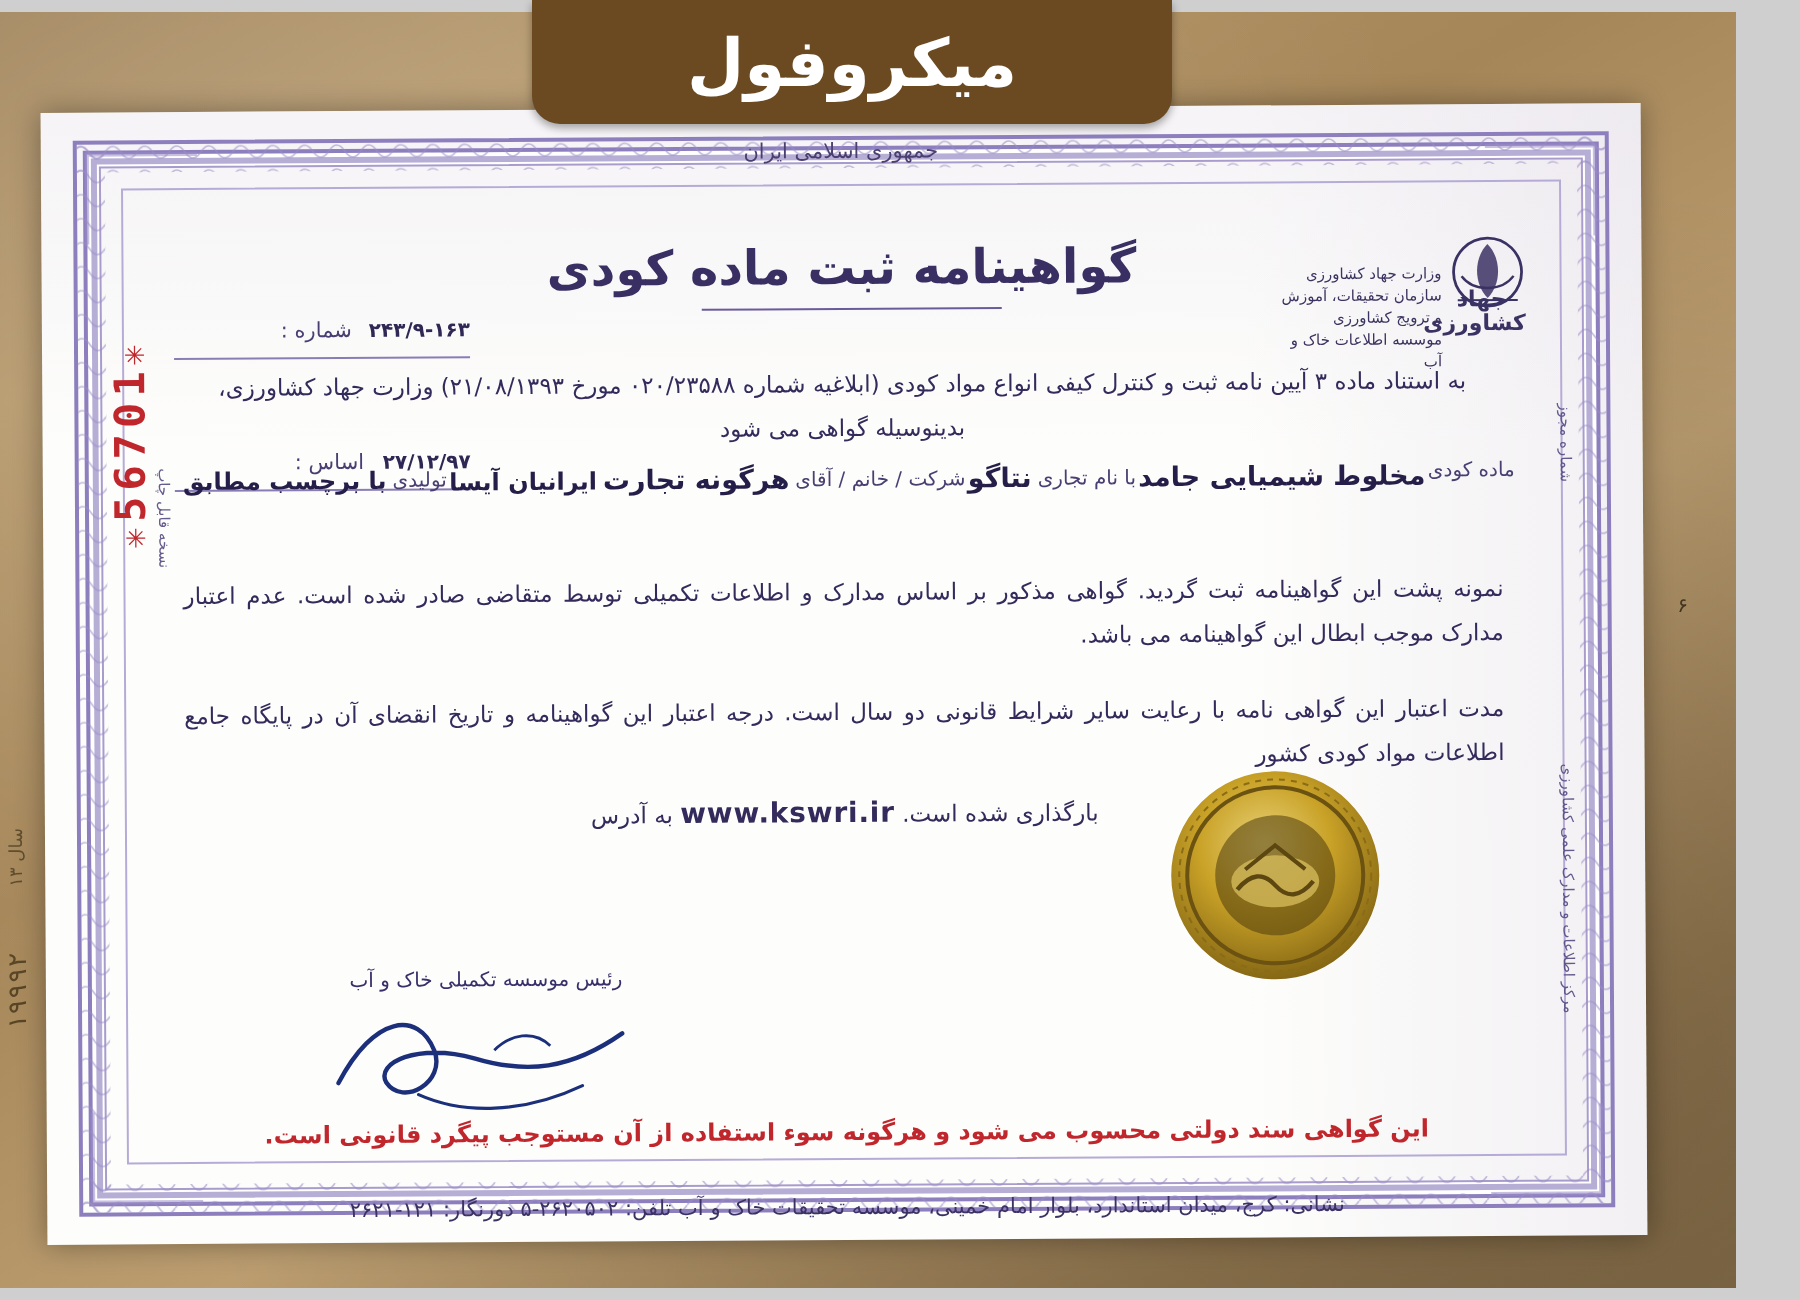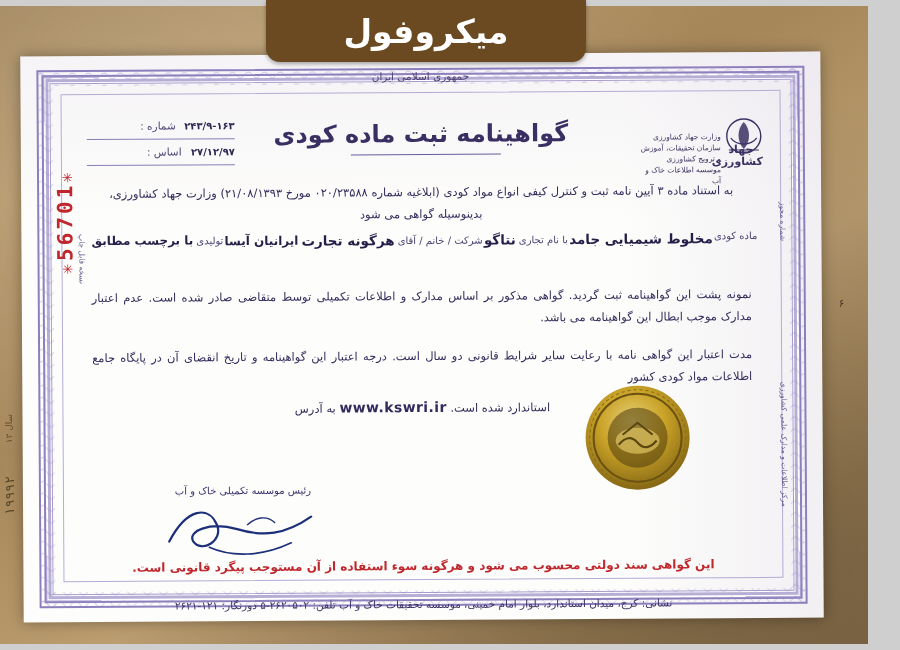--- a/index.html
+++ b/index.html
@@ -232,20 +232,21 @@
     align-items: baseline;
     justify-content: flex-start;
     gap: 6px;
     margin-bottom: 7px;
   }
   .meta-label {
     font-size: 10.5px;
     color: #4a3f73;
     min-width: 38px;
     text-align: left;
+    margin-top: 40px;
   }
   .meta-value {
     font-size: 10px;
     font-weight: bold;
     color: #2f2754;
     letter-spacing: 0.5px;
   }
   .meta-rule {
     height: 1px;
     background: #8a7db6;
@@ -498,21 +499,21 @@
       <div class="field">
         <span class="field-label">تولیدی</span>
         <span class="field-value small">با برچسب مطابق</span>
       </div>
     </div>
 
     <div class="para p-2">نمونه پشت این گواهینامه ثبت گردید. گواهی مذکور بر اساس مدارک و اطلاعات تکمیلی توسط متقاضی صادر شده است. عدم اعتبار مدارک موجب ابطال این گواهینامه می باشد.</div>
     <div class="para p-3">مدت اعتبار این گواهی نامه با رعایت سایر شرایط قانونی دو سال است. درجه اعتبار این گواهینامه و تاریخ انقضای آن در پایگاه جامع اطلاعات مواد کودی کشور</div>
 
     <div class="para p-url">
-      <span>استاندارد شده است.</span>
+      <span>بارگذاری شده است.</span>
       <span class="url-text">www.kswri.ir</span>
       <span>به آدرس</span>
     </div>
 
     <div class="serial">
       <span class="serial-star">✳</span><span>56701</span><span class="serial-star">✳</span>
     </div>
 
     <div class="side-vert side-right-top">شماره مجوز</div>
     <div class="side-vert side-right-bottom">مرکز اطلاعات و مدارک علمی کشاورزی</div>

